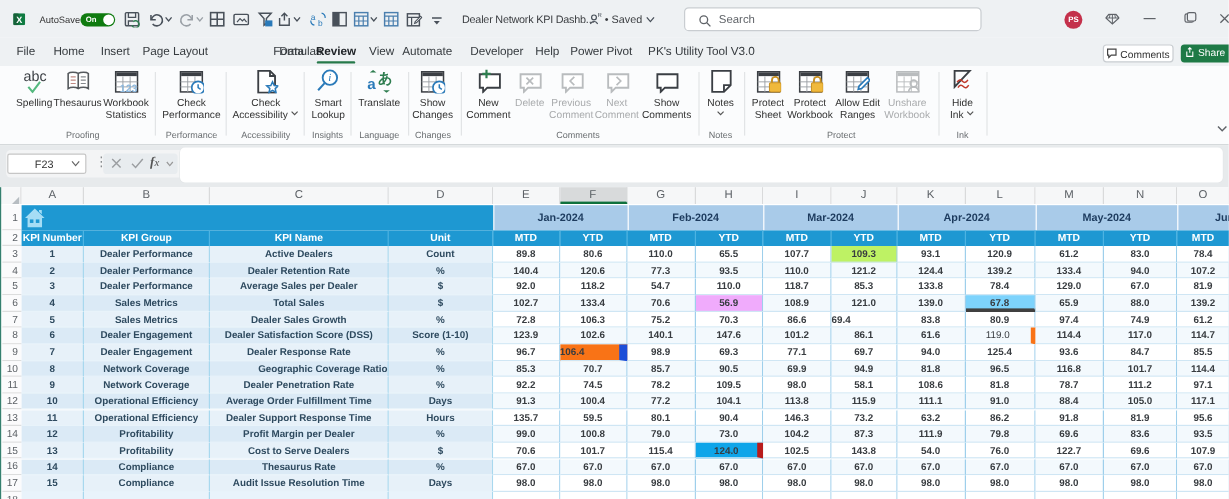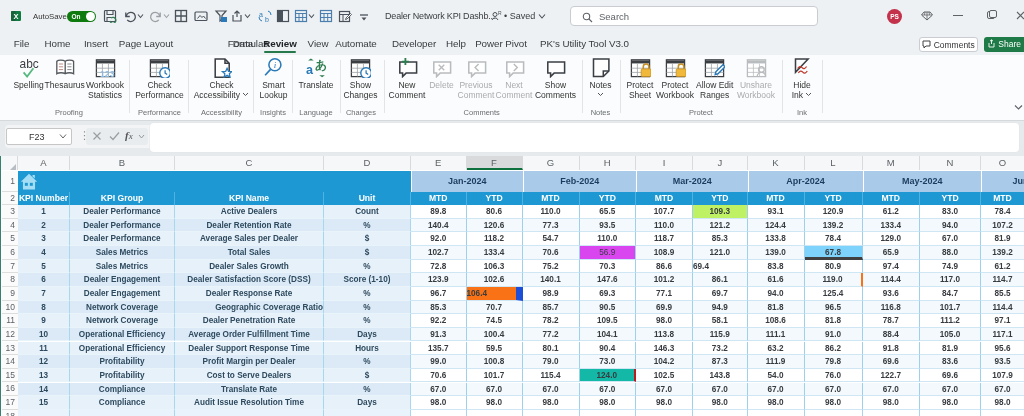--- a/index.html
+++ b/index.html
@@ -414,21 +414,21 @@
 <div class="abs cell" style="left:862.5px;top:76.3px;width:57.5px;height:13.7px;line-height:13.7px;text-align:center;background:#ffffff;color:#383c40;font-weight:bold;border-right:1px solid #9ecfeb;border-bottom:1px solid #cfe6f4;">129.0</div>
 <div class="abs cell" style="left:920px;top:76.3px;width:61px;height:13.7px;line-height:13.7px;text-align:center;background:#ffffff;color:#383c40;font-weight:bold;border-right:1px solid #9ecfeb;border-bottom:1px solid #cfe6f4;">67.0</div>
 <div class="abs cell" style="left:981px;top:76.3px;width:44px;height:13.7px;line-height:13.7px;text-align:center;background:#ffffff;color:#383c40;font-weight:bold;border-right:1px solid #9ecfeb;border-bottom:1px solid #cfe6f4;">81.9</div>
 <div class="abs cell" style="left:18px;top:90.0px;width:52px;height:13.6px;line-height:13.6px;text-align:center;background:#dbeaf6;color:#2e4a5f;font-weight:bold;border-right:1px solid #a8d8ee;border-bottom:1px solid #e8f3fa;">4</div>
 <div class="abs cell" style="left:70px;top:90.0px;width:105px;height:13.6px;line-height:13.6px;text-align:center;background:#dbeaf6;color:#2e4a5f;font-weight:bold;border-right:1px solid #a8d8ee;border-bottom:1px solid #e8f3fa;">Sales Metrics</div>
 <div class="abs cell" style="left:175px;top:90.0px;width:149px;height:13.6px;line-height:13.6px;text-align:center;background:#dbeaf6;color:#2e4a5f;font-weight:bold;border-right:1px solid #a8d8ee;border-bottom:1px solid #e8f3fa;">Total Sales</div>
 <div class="abs cell" style="left:324px;top:90.0px;width:87px;height:13.6px;line-height:13.6px;text-align:center;background:#dbeaf6;color:#2e4a5f;font-weight:bold;border-right:1px solid #a8d8ee;border-bottom:1px solid #e8f3fa;">$</div>
 <div class="abs cell" style="left:411px;top:90.0px;width:55.5px;height:13.6px;line-height:13.6px;text-align:center;background:#f3f9fd;color:#383c40;font-weight:bold;border-right:1px solid #9ecfeb;border-bottom:1px solid #cfe6f4;">102.7</div>
 <div class="abs cell" style="left:466.5px;top:90.0px;width:56.0px;height:13.6px;line-height:13.6px;text-align:center;background:#f3f9fd;color:#383c40;font-weight:bold;border-right:1px solid #9ecfeb;border-bottom:1px solid #cfe6f4;">133.4</div>
 <div class="abs cell" style="left:522.5px;top:90.0px;width:57.0px;height:13.6px;line-height:13.6px;text-align:center;background:#f3f9fd;color:#383c40;font-weight:bold;border-right:1px solid #9ecfeb;border-bottom:1px solid #cfe6f4;">70.6</div>
-<div class="abs cell" style="left:579.5px;top:90.0px;width:56.5px;height:13.6px;line-height:13.6px;text-align:center;background:#d946ef;color:#383c40;font-weight:normal;border-right:1px solid #9ecfeb;border-bottom:1px solid #cfe6f4;">56.9</div>
+<div class="abs cell" style="left:579.5px;top:90.0px;width:56.5px;height:13.6px;line-height:13.6px;text-align:center;background:#f0abfc;color:#383c40;font-weight:bold;border-right:1px solid #9ecfeb;border-bottom:1px solid #cfe6f4;">56.9</div>
 <div class="abs cell" style="left:636px;top:90.0px;width:57px;height:13.6px;line-height:13.6px;text-align:center;background:#f3f9fd;color:#383c40;font-weight:bold;border-right:1px solid #9ecfeb;border-bottom:1px solid #cfe6f4;">108.9</div>
 <div class="abs cell" style="left:693px;top:90.0px;width:54.5px;height:13.6px;line-height:13.6px;text-align:center;background:#f3f9fd;color:#383c40;font-weight:bold;border-right:1px solid #9ecfeb;border-bottom:1px solid #cfe6f4;">121.0</div>
 <div class="abs cell" style="left:747.5px;top:90.0px;width:57.0px;height:13.6px;line-height:13.6px;text-align:center;background:#f3f9fd;color:#383c40;font-weight:bold;border-right:1px solid #9ecfeb;border-bottom:1px solid #cfe6f4;">139.0</div>
 <div class="abs cell" style="left:804.5px;top:90.0px;width:58.0px;height:13.6px;line-height:13.6px;text-align:center;background:#7dd3fc;color:#383c40;font-weight:bold;border-right:1px solid #9ecfeb;border-bottom:3px solid #404040;">67.8</div>
 <div class="abs cell" style="left:862.5px;top:90.0px;width:57.5px;height:13.6px;line-height:13.6px;text-align:center;background:#f3f9fd;color:#383c40;font-weight:bold;border-right:1px solid #9ecfeb;border-bottom:1px solid #cfe6f4;">65.9</div>
 <div class="abs cell" style="left:920px;top:90.0px;width:61px;height:13.6px;line-height:13.6px;text-align:center;background:#f3f9fd;color:#383c40;font-weight:bold;border-right:1px solid #9ecfeb;border-bottom:1px solid #cfe6f4;">88.0</div>
 <div class="abs cell" style="left:981px;top:90.0px;width:44px;height:13.6px;line-height:13.6px;text-align:center;background:#f3f9fd;color:#383c40;font-weight:bold;border-right:1px solid #9ecfeb;border-bottom:1px solid #cfe6f4;">139.2</div>
 <div class="abs cell" style="left:18px;top:103.6px;width:52px;height:13.7px;line-height:13.7px;text-align:center;background:#e7f1f9;color:#2e4a5f;font-weight:bold;border-right:1px solid #a8d8ee;border-bottom:1px solid #e8f3fa;">5</div>
 <div class="abs cell" style="left:70px;top:103.6px;width:105px;height:13.7px;line-height:13.7px;text-align:center;background:#e7f1f9;color:#2e4a5f;font-weight:bold;border-right:1px solid #a8d8ee;border-bottom:1px solid #e8f3fa;">Sales Metrics</div>
 <div class="abs cell" style="left:175px;top:103.6px;width:149px;height:13.7px;line-height:13.7px;text-align:center;background:#e7f1f9;color:#2e4a5f;font-weight:bold;border-right:1px solid #a8d8ee;border-bottom:1px solid #e8f3fa;">Dealer Sales Growth</div>
@@ -448,21 +448,21 @@
 <div class="abs cell" style="left:70px;top:117.2px;width:105px;height:13.7px;line-height:13.7px;text-align:center;background:#dbeaf6;color:#2e4a5f;font-weight:bold;border-right:1px solid #a8d8ee;border-bottom:1px solid #e8f3fa;">Dealer Engagement</div>
 <div class="abs cell" style="left:175px;top:117.2px;width:149px;height:13.7px;line-height:13.7px;text-align:center;background:#dbeaf6;color:#2e4a5f;font-weight:bold;border-right:1px solid #a8d8ee;border-bottom:1px solid #e8f3fa;">Dealer Satisfaction Score (DSS)</div>
 <div class="abs cell" style="left:324px;top:117.2px;width:87px;height:13.7px;line-height:13.7px;text-align:center;background:#dbeaf6;color:#2e4a5f;font-weight:bold;border-right:1px solid #a8d8ee;border-bottom:1px solid #e8f3fa;">Score (1-10)</div>
 <div class="abs cell" style="left:411px;top:117.2px;width:55.5px;height:13.7px;line-height:13.7px;text-align:center;background:#f3f9fd;color:#383c40;font-weight:bold;border-right:1px solid #9ecfeb;border-bottom:1px solid #cfe6f4;">123.9</div>
 <div class="abs cell" style="left:466.5px;top:117.2px;width:56.0px;height:13.7px;line-height:13.7px;text-align:center;background:#f3f9fd;color:#383c40;font-weight:bold;border-right:1px solid #9ecfeb;border-bottom:1px solid #cfe6f4;">102.6</div>
 <div class="abs cell" style="left:522.5px;top:117.2px;width:57.0px;height:13.7px;line-height:13.7px;text-align:center;background:#f3f9fd;color:#383c40;font-weight:bold;border-right:1px solid #9ecfeb;border-bottom:1px solid #cfe6f4;">140.1</div>
 <div class="abs cell" style="left:579.5px;top:117.2px;width:56.5px;height:13.7px;line-height:13.7px;text-align:center;background:#f3f9fd;color:#383c40;font-weight:bold;border-right:1px solid #9ecfeb;border-bottom:1px solid #cfe6f4;">147.6</div>
 <div class="abs cell" style="left:636px;top:117.2px;width:57px;height:13.7px;line-height:13.7px;text-align:center;background:#f3f9fd;color:#383c40;font-weight:bold;border-right:1px solid #9ecfeb;border-bottom:1px solid #cfe6f4;">101.2</div>
 <div class="abs cell" style="left:693px;top:117.2px;width:54.5px;height:13.7px;line-height:13.7px;text-align:center;background:#f3f9fd;color:#383c40;font-weight:bold;border-right:1px solid #9ecfeb;border-bottom:1px solid #cfe6f4;">86.1</div>
 <div class="abs cell" style="left:747.5px;top:117.2px;width:57.0px;height:13.7px;line-height:13.7px;text-align:center;background:#f3f9fd;color:#383c40;font-weight:bold;border-right:1px solid #9ecfeb;border-bottom:1px solid #cfe6f4;">61.6</div>
-<div class="abs cell" style="left:804.5px;top:117.2px;width:58.0px;height:13.7px;line-height:13.7px;text-align:center;background:#f3f9fd;color:#383c40;font-weight:bold;border-right:2px solid #f97316;border-bottom:1px solid #cfe6f4;">119.0</div>
+<div class="abs cell" style="left:804.5px;top:117.2px;width:58.0px;height:13.7px;line-height:13.7px;text-align:center;background:#f3f9fd;color:#383c40;font-weight:normal;border-right:4px solid #f97316;border-bottom:1px solid #cfe6f4;">119.0</div>
 <div class="abs cell" style="left:862.5px;top:117.2px;width:57.5px;height:13.7px;line-height:13.7px;text-align:center;background:#f3f9fd;color:#383c40;font-weight:bold;border-right:1px solid #9ecfeb;border-bottom:1px solid #cfe6f4;">114.4</div>
 <div class="abs cell" style="left:920px;top:117.2px;width:61px;height:13.7px;line-height:13.7px;text-align:center;background:#f3f9fd;color:#383c40;font-weight:bold;border-right:1px solid #9ecfeb;border-bottom:1px solid #cfe6f4;">117.0</div>
 <div class="abs cell" style="left:981px;top:117.2px;width:44px;height:13.7px;line-height:13.7px;text-align:center;background:#f3f9fd;color:#383c40;font-weight:bold;border-right:1px solid #9ecfeb;border-bottom:1px solid #cfe6f4;">114.7</div>
 <div class="abs cell" style="left:18px;top:130.9px;width:52px;height:13.7px;line-height:13.7px;text-align:center;background:#e7f1f9;color:#2e4a5f;font-weight:bold;border-right:1px solid #a8d8ee;border-bottom:1px solid #e8f3fa;">7</div>
 <div class="abs cell" style="left:70px;top:130.9px;width:105px;height:13.7px;line-height:13.7px;text-align:center;background:#e7f1f9;color:#2e4a5f;font-weight:bold;border-right:1px solid #a8d8ee;border-bottom:1px solid #e8f3fa;">Dealer Engagement</div>
 <div class="abs cell" style="left:175px;top:130.9px;width:149px;height:13.7px;line-height:13.7px;text-align:center;background:#e7f1f9;color:#2e4a5f;font-weight:bold;border-right:1px solid #a8d8ee;border-bottom:1px solid #e8f3fa;">Dealer Response Rate</div>
 <div class="abs cell" style="left:324px;top:130.9px;width:87px;height:13.7px;line-height:13.7px;text-align:center;background:#e7f1f9;color:#2e4a5f;font-weight:bold;border-right:1px solid #a8d8ee;border-bottom:1px solid #e8f3fa;">%</div>
 <div class="abs cell" style="left:411px;top:130.9px;width:55.5px;height:13.7px;line-height:13.7px;text-align:center;background:#ffffff;color:#383c40;font-weight:bold;border-right:1px solid #9ecfeb;border-bottom:1px solid #cfe6f4;">96.7</div>
 <div class="abs cell" style="left:466.5px;top:130.9px;width:56.0px;height:13.7px;line-height:13.7px;background:#f97316;color:#383c40;font-weight:bold;border-right:7px solid #1d4ed8;border-bottom:1px solid #cfe6f4;">106.4</div>
 <div class="abs cell" style="left:522.5px;top:130.9px;width:57.0px;height:13.7px;line-height:13.7px;text-align:center;background:#ffffff;color:#383c40;font-weight:bold;border-right:1px solid #9ecfeb;border-bottom:1px solid #cfe6f4;">98.9</div>
@@ -549,31 +549,31 @@
 <div class="abs cell" style="left:862.5px;top:199.2px;width:57.5px;height:13.7px;line-height:13.7px;text-align:center;background:#f3f9fd;color:#383c40;font-weight:bold;border-right:1px solid #9ecfeb;border-bottom:1px solid #cfe6f4;">69.6</div>
 <div class="abs cell" style="left:920px;top:199.2px;width:61px;height:13.7px;line-height:13.7px;text-align:center;background:#f3f9fd;color:#383c40;font-weight:bold;border-right:1px solid #9ecfeb;border-bottom:1px solid #cfe6f4;">83.6</div>
 <div class="abs cell" style="left:981px;top:199.2px;width:44px;height:13.7px;line-height:13.7px;text-align:center;background:#f3f9fd;color:#383c40;font-weight:bold;border-right:1px solid #9ecfeb;border-bottom:1px solid #cfe6f4;">93.5</div>
 <div class="abs cell" style="left:18px;top:212.8px;width:52px;height:13.7px;line-height:13.7px;text-align:center;background:#e7f1f9;color:#2e4a5f;font-weight:bold;border-right:1px solid #a8d8ee;border-bottom:1px solid #e8f3fa;">13</div>
 <div class="abs cell" style="left:70px;top:212.8px;width:105px;height:13.7px;line-height:13.7px;text-align:center;background:#e7f1f9;color:#2e4a5f;font-weight:bold;border-right:1px solid #a8d8ee;border-bottom:1px solid #e8f3fa;">Profitability</div>
 <div class="abs cell" style="left:175px;top:212.8px;width:149px;height:13.7px;line-height:13.7px;text-align:center;background:#e7f1f9;color:#2e4a5f;font-weight:bold;border-right:1px solid #a8d8ee;border-bottom:1px solid #e8f3fa;">Cost to Serve Dealers</div>
 <div class="abs cell" style="left:324px;top:212.8px;width:87px;height:13.7px;line-height:13.7px;text-align:center;background:#e7f1f9;color:#2e4a5f;font-weight:bold;border-right:1px solid #a8d8ee;border-bottom:1px solid #e8f3fa;">$</div>
 <div class="abs cell" style="left:411px;top:212.8px;width:55.5px;height:13.7px;line-height:13.7px;text-align:center;background:#ffffff;color:#383c40;font-weight:bold;border-right:1px solid #9ecfeb;border-bottom:1px solid #cfe6f4;">70.6</div>
 <div class="abs cell" style="left:466.5px;top:212.8px;width:56.0px;height:13.7px;line-height:13.7px;text-align:center;background:#ffffff;color:#383c40;font-weight:bold;border-right:1px solid #9ecfeb;border-bottom:1px solid #cfe6f4;">101.7</div>
 <div class="abs cell" style="left:522.5px;top:212.8px;width:57.0px;height:13.7px;line-height:13.7px;text-align:center;background:#ffffff;color:#383c40;font-weight:bold;border-right:1px solid #9ecfeb;border-bottom:1px solid #cfe6f4;">115.4</div>
-<div class="abs cell" style="left:579.5px;top:212.8px;width:56.5px;height:13.7px;line-height:13.7px;text-align:center;background:#14b8a6;color:#383c40;font-weight:bold;border-right:2px solid #b91c1c;border-bottom:1px solid #cfe6f4;">124.0</div>
+<div class="abs cell" style="left:579.5px;top:212.8px;width:56.5px;height:13.7px;line-height:13.7px;text-align:center;background:#0ea5e9;color:#383c40;font-weight:bold;border-right:5px solid #b91c1c;border-bottom:1px solid #cfe6f4;">124.0</div>
 <div class="abs cell" style="left:636px;top:212.8px;width:57px;height:13.7px;line-height:13.7px;text-align:center;background:#ffffff;color:#383c40;font-weight:bold;border-right:1px solid #9ecfeb;border-bottom:1px solid #cfe6f4;">102.5</div>
 <div class="abs cell" style="left:693px;top:212.8px;width:54.5px;height:13.7px;line-height:13.7px;text-align:center;background:#ffffff;color:#383c40;font-weight:bold;border-right:1px solid #9ecfeb;border-bottom:1px solid #cfe6f4;">143.8</div>
 <div class="abs cell" style="left:747.5px;top:212.8px;width:57.0px;height:13.7px;line-height:13.7px;text-align:center;background:#ffffff;color:#383c40;font-weight:bold;border-right:1px solid #9ecfeb;border-bottom:1px solid #cfe6f4;">54.0</div>
 <div class="abs cell" style="left:804.5px;top:212.8px;width:58.0px;height:13.7px;line-height:13.7px;text-align:center;background:#ffffff;color:#383c40;font-weight:bold;border-right:1px solid #9ecfeb;border-bottom:1px solid #cfe6f4;">76.0</div>
 <div class="abs cell" style="left:862.5px;top:212.8px;width:57.5px;height:13.7px;line-height:13.7px;text-align:center;background:#ffffff;color:#383c40;font-weight:bold;border-right:1px solid #9ecfeb;border-bottom:1px solid #cfe6f4;">122.7</div>
 <div class="abs cell" style="left:920px;top:212.8px;width:61px;height:13.7px;line-height:13.7px;text-align:center;background:#ffffff;color:#383c40;font-weight:bold;border-right:1px solid #9ecfeb;border-bottom:1px solid #cfe6f4;">69.6</div>
 <div class="abs cell" style="left:981px;top:212.8px;width:44px;height:13.7px;line-height:13.7px;text-align:center;background:#ffffff;color:#383c40;font-weight:bold;border-right:1px solid #9ecfeb;border-bottom:1px solid #cfe6f4;">107.9</div>
 <div class="abs cell" style="left:18px;top:226.5px;width:52px;height:13.6px;line-height:13.6px;text-align:center;background:#dbeaf6;color:#2e4a5f;font-weight:bold;border-right:1px solid #a8d8ee;border-bottom:1px solid #e8f3fa;">14</div>
 <div class="abs cell" style="left:70px;top:226.5px;width:105px;height:13.6px;line-height:13.6px;text-align:center;background:#dbeaf6;color:#2e4a5f;font-weight:bold;border-right:1px solid #a8d8ee;border-bottom:1px solid #e8f3fa;">Compliance</div>
-<div class="abs cell" style="left:175px;top:226.5px;width:149px;height:13.6px;line-height:13.6px;text-align:center;background:#dbeaf6;color:#2e4a5f;font-weight:bold;border-right:1px solid #a8d8ee;border-bottom:1px solid #e8f3fa;">Translate Rate</div>
+<div class="abs cell" style="left:175px;top:226.5px;width:149px;height:13.6px;line-height:13.6px;text-align:center;background:#dbeaf6;color:#2e4a5f;font-weight:bold;border-right:1px solid #a8d8ee;border-bottom:1px solid #e8f3fa;">Thesaurus Rate</div>
 <div class="abs cell" style="left:324px;top:226.5px;width:87px;height:13.6px;line-height:13.6px;text-align:center;background:#dbeaf6;color:#2e4a5f;font-weight:bold;border-right:1px solid #a8d8ee;border-bottom:1px solid #e8f3fa;">%</div>
 <div class="abs cell" style="left:411px;top:226.5px;width:55.5px;height:13.6px;line-height:13.6px;text-align:center;background:#f3f9fd;color:#383c40;font-weight:bold;border-right:1px solid #9ecfeb;border-bottom:1px solid #cfe6f4;">67.0</div>
 <div class="abs cell" style="left:466.5px;top:226.5px;width:56.0px;height:13.6px;line-height:13.6px;text-align:center;background:#f3f9fd;color:#383c40;font-weight:bold;border-right:1px solid #9ecfeb;border-bottom:1px solid #cfe6f4;">67.0</div>
 <div class="abs cell" style="left:522.5px;top:226.5px;width:57.0px;height:13.6px;line-height:13.6px;text-align:center;background:#f3f9fd;color:#383c40;font-weight:bold;border-right:1px solid #9ecfeb;border-bottom:1px solid #cfe6f4;">67.0</div>
 <div class="abs cell" style="left:579.5px;top:226.5px;width:56.5px;height:13.6px;line-height:13.6px;text-align:center;background:#f3f9fd;color:#383c40;font-weight:bold;border-right:1px solid #9ecfeb;border-bottom:1px solid #cfe6f4;">67.0</div>
 <div class="abs cell" style="left:636px;top:226.5px;width:57px;height:13.6px;line-height:13.6px;text-align:center;background:#f3f9fd;color:#383c40;font-weight:bold;border-right:1px solid #9ecfeb;border-bottom:1px solid #cfe6f4;">67.0</div>
 <div class="abs cell" style="left:693px;top:226.5px;width:54.5px;height:13.6px;line-height:13.6px;text-align:center;background:#f3f9fd;color:#383c40;font-weight:bold;border-right:1px solid #9ecfeb;border-bottom:1px solid #cfe6f4;">67.0</div>
 <div class="abs cell" style="left:747.5px;top:226.5px;width:57.0px;height:13.6px;line-height:13.6px;text-align:center;background:#f3f9fd;color:#383c40;font-weight:bold;border-right:1px solid #9ecfeb;border-bottom:1px solid #cfe6f4;">67.0</div>
 <div class="abs cell" style="left:804.5px;top:226.5px;width:58.0px;height:13.6px;line-height:13.6px;text-align:center;background:#f3f9fd;color:#383c40;font-weight:bold;border-right:1px solid #9ecfeb;border-bottom:1px solid #cfe6f4;">67.0</div>
 <div class="abs cell" style="left:862.5px;top:226.5px;width:57.5px;height:13.6px;line-height:13.6px;text-align:center;background:#f3f9fd;color:#383c40;font-weight:bold;border-right:1px solid #9ecfeb;border-bottom:1px solid #cfe6f4;">67.0</div>

